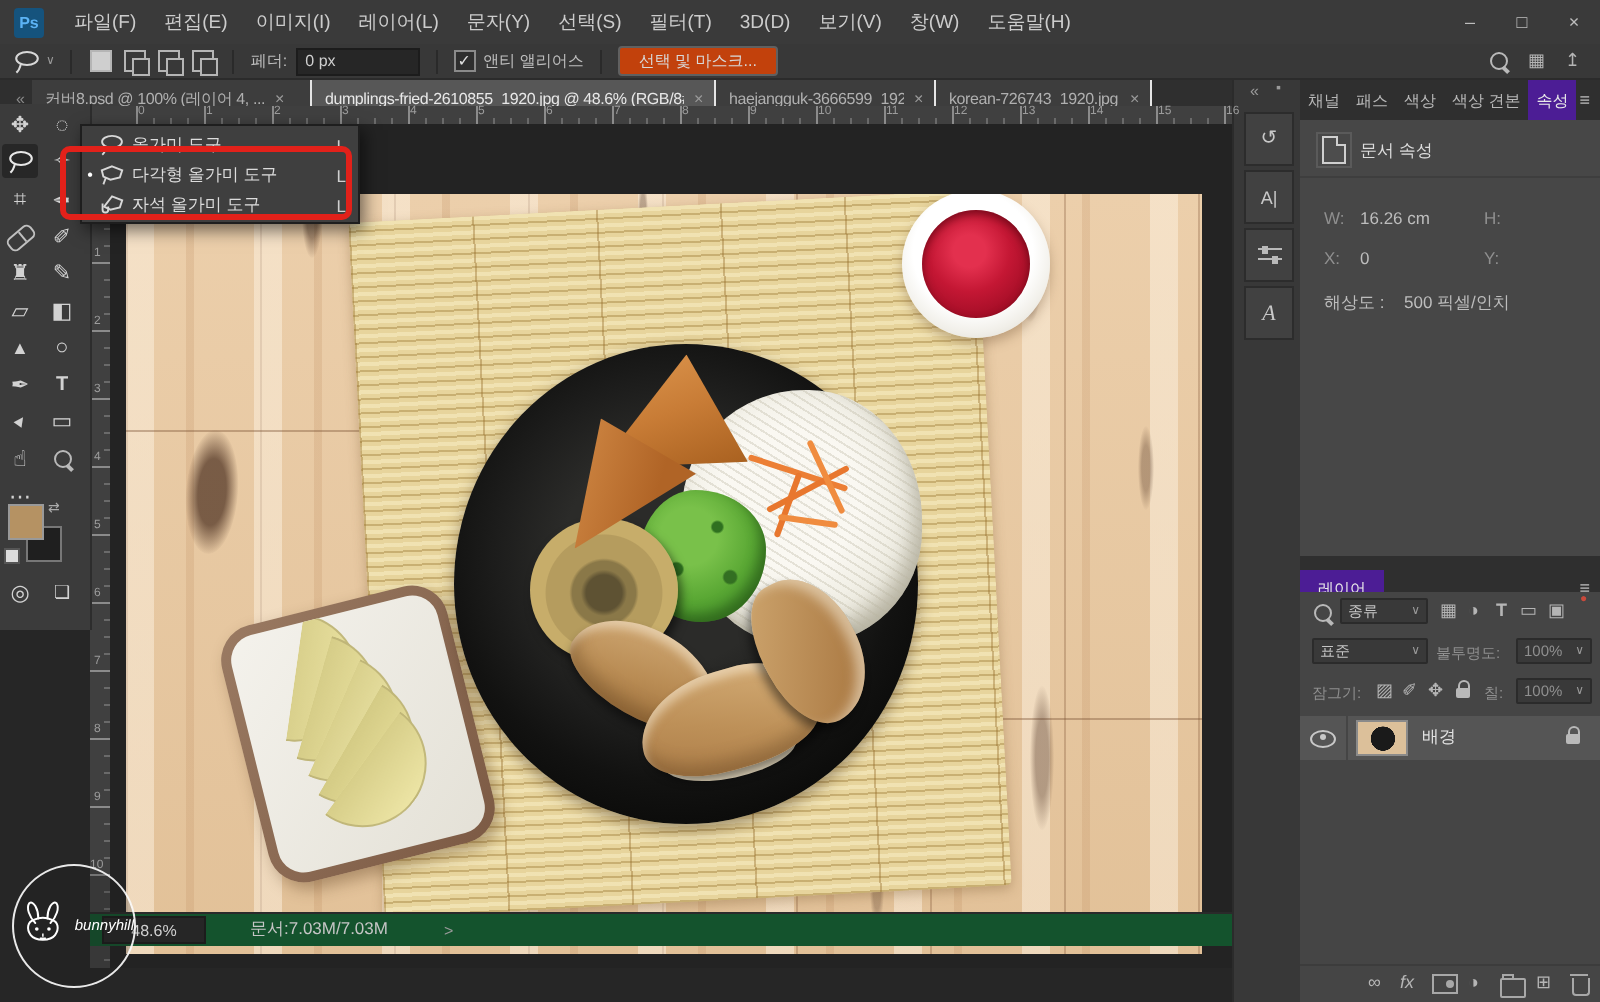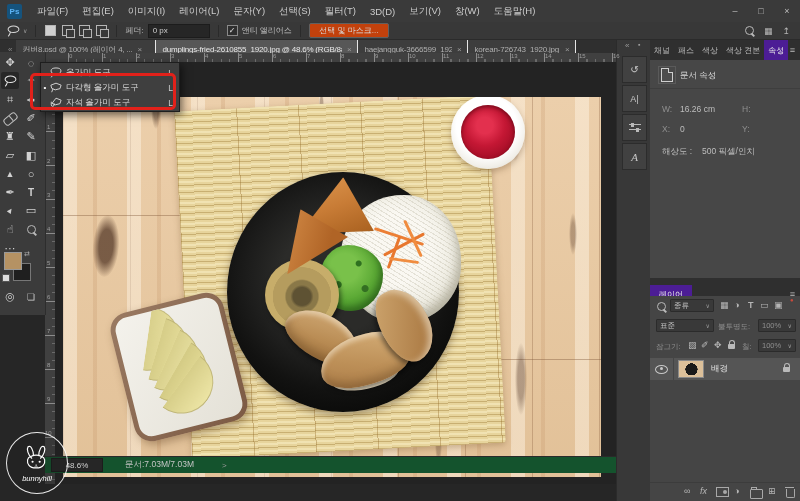--- a/index.html
+++ b/index.html
@@ -99,21 +99,21 @@
   .mk{width:11px;height:8px;border:1.1px solid #a8a8a8;position:relative}
   .mk::after{content:"";position:absolute;right:1px;top:1.5px;width:4px;height:4px;border-radius:50%;background:#a8a8a8}
   .fd{width:11px;height:8px;border:1.1px solid #a8a8a8;border-radius:1px;position:relative;margin-top:3px}
   .fd::before{content:"";position:absolute;top:-3px;left:0;width:4px;height:2px;border:1.1px solid #a8a8a8;border-bottom:none}
   .tr{width:7px;height:8px;border:1.1px solid #a8a8a8;border-top:none;border-radius:0 0 2px 2px;position:relative;margin-top:3px}
   .tr::before{content:"";position:absolute;top:-2px;left:-2px;width:9px;height:1.2px;background:#a8a8a8}
   .layerrow{position:absolute;background:#555555;display:flex;align-items:center}
   .icobtn{position:absolute;font-size:9px;color:#b5b5b5}
   
   .watermark{left:6px;top:432px;width:62px;height:62px;border:1.5px solid rgba(255,255,255,.9);border-radius:50%;
-             display:flex;flex-direction:column;align-items:center;justify-content:center;z-index:80;
+             display:flex;flex-direction:row;align-items:center;justify-content:center;z-index:80;
              background:rgba(25,25,25,.2);box-sizing:border-box}
   .wmtext{font-size:7.5px;color:#ffffff;font-style:italic;margin-top:-2px}
 </style>
 </head>
 <body>
 
 <div class="app">
 
   <div class="abs menubar">
     <span class="pslogo">Ps</span>

